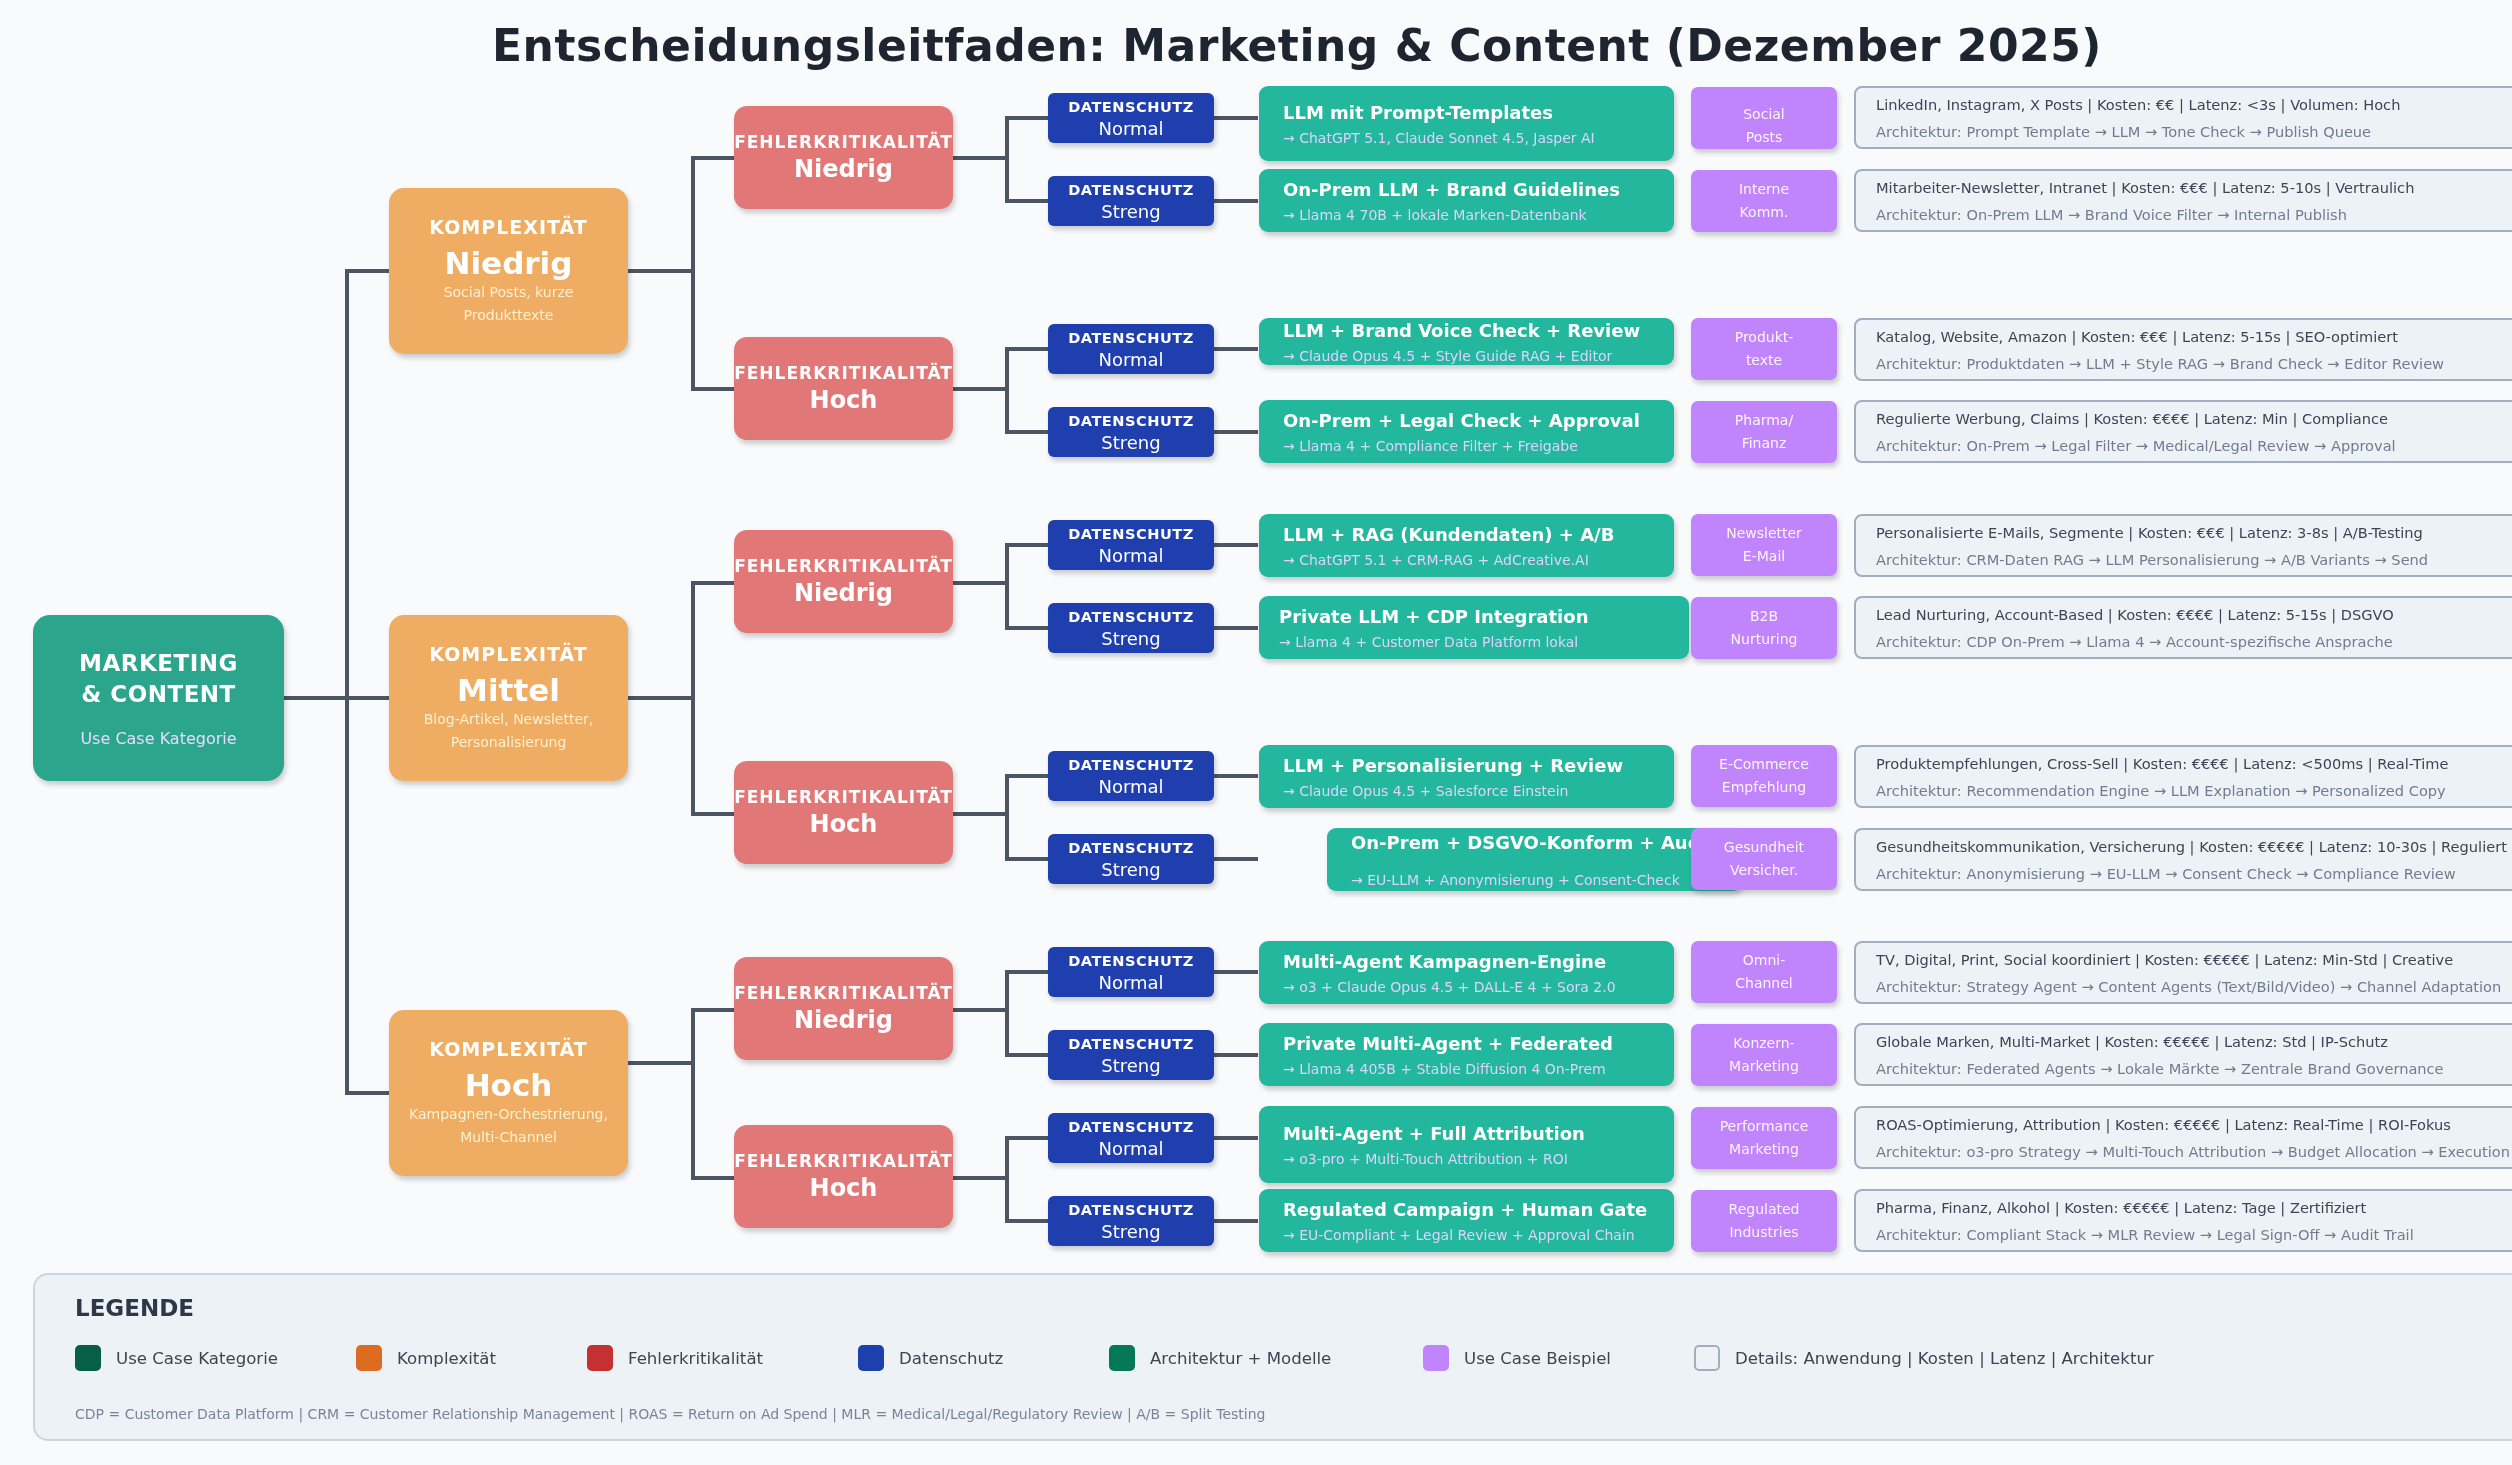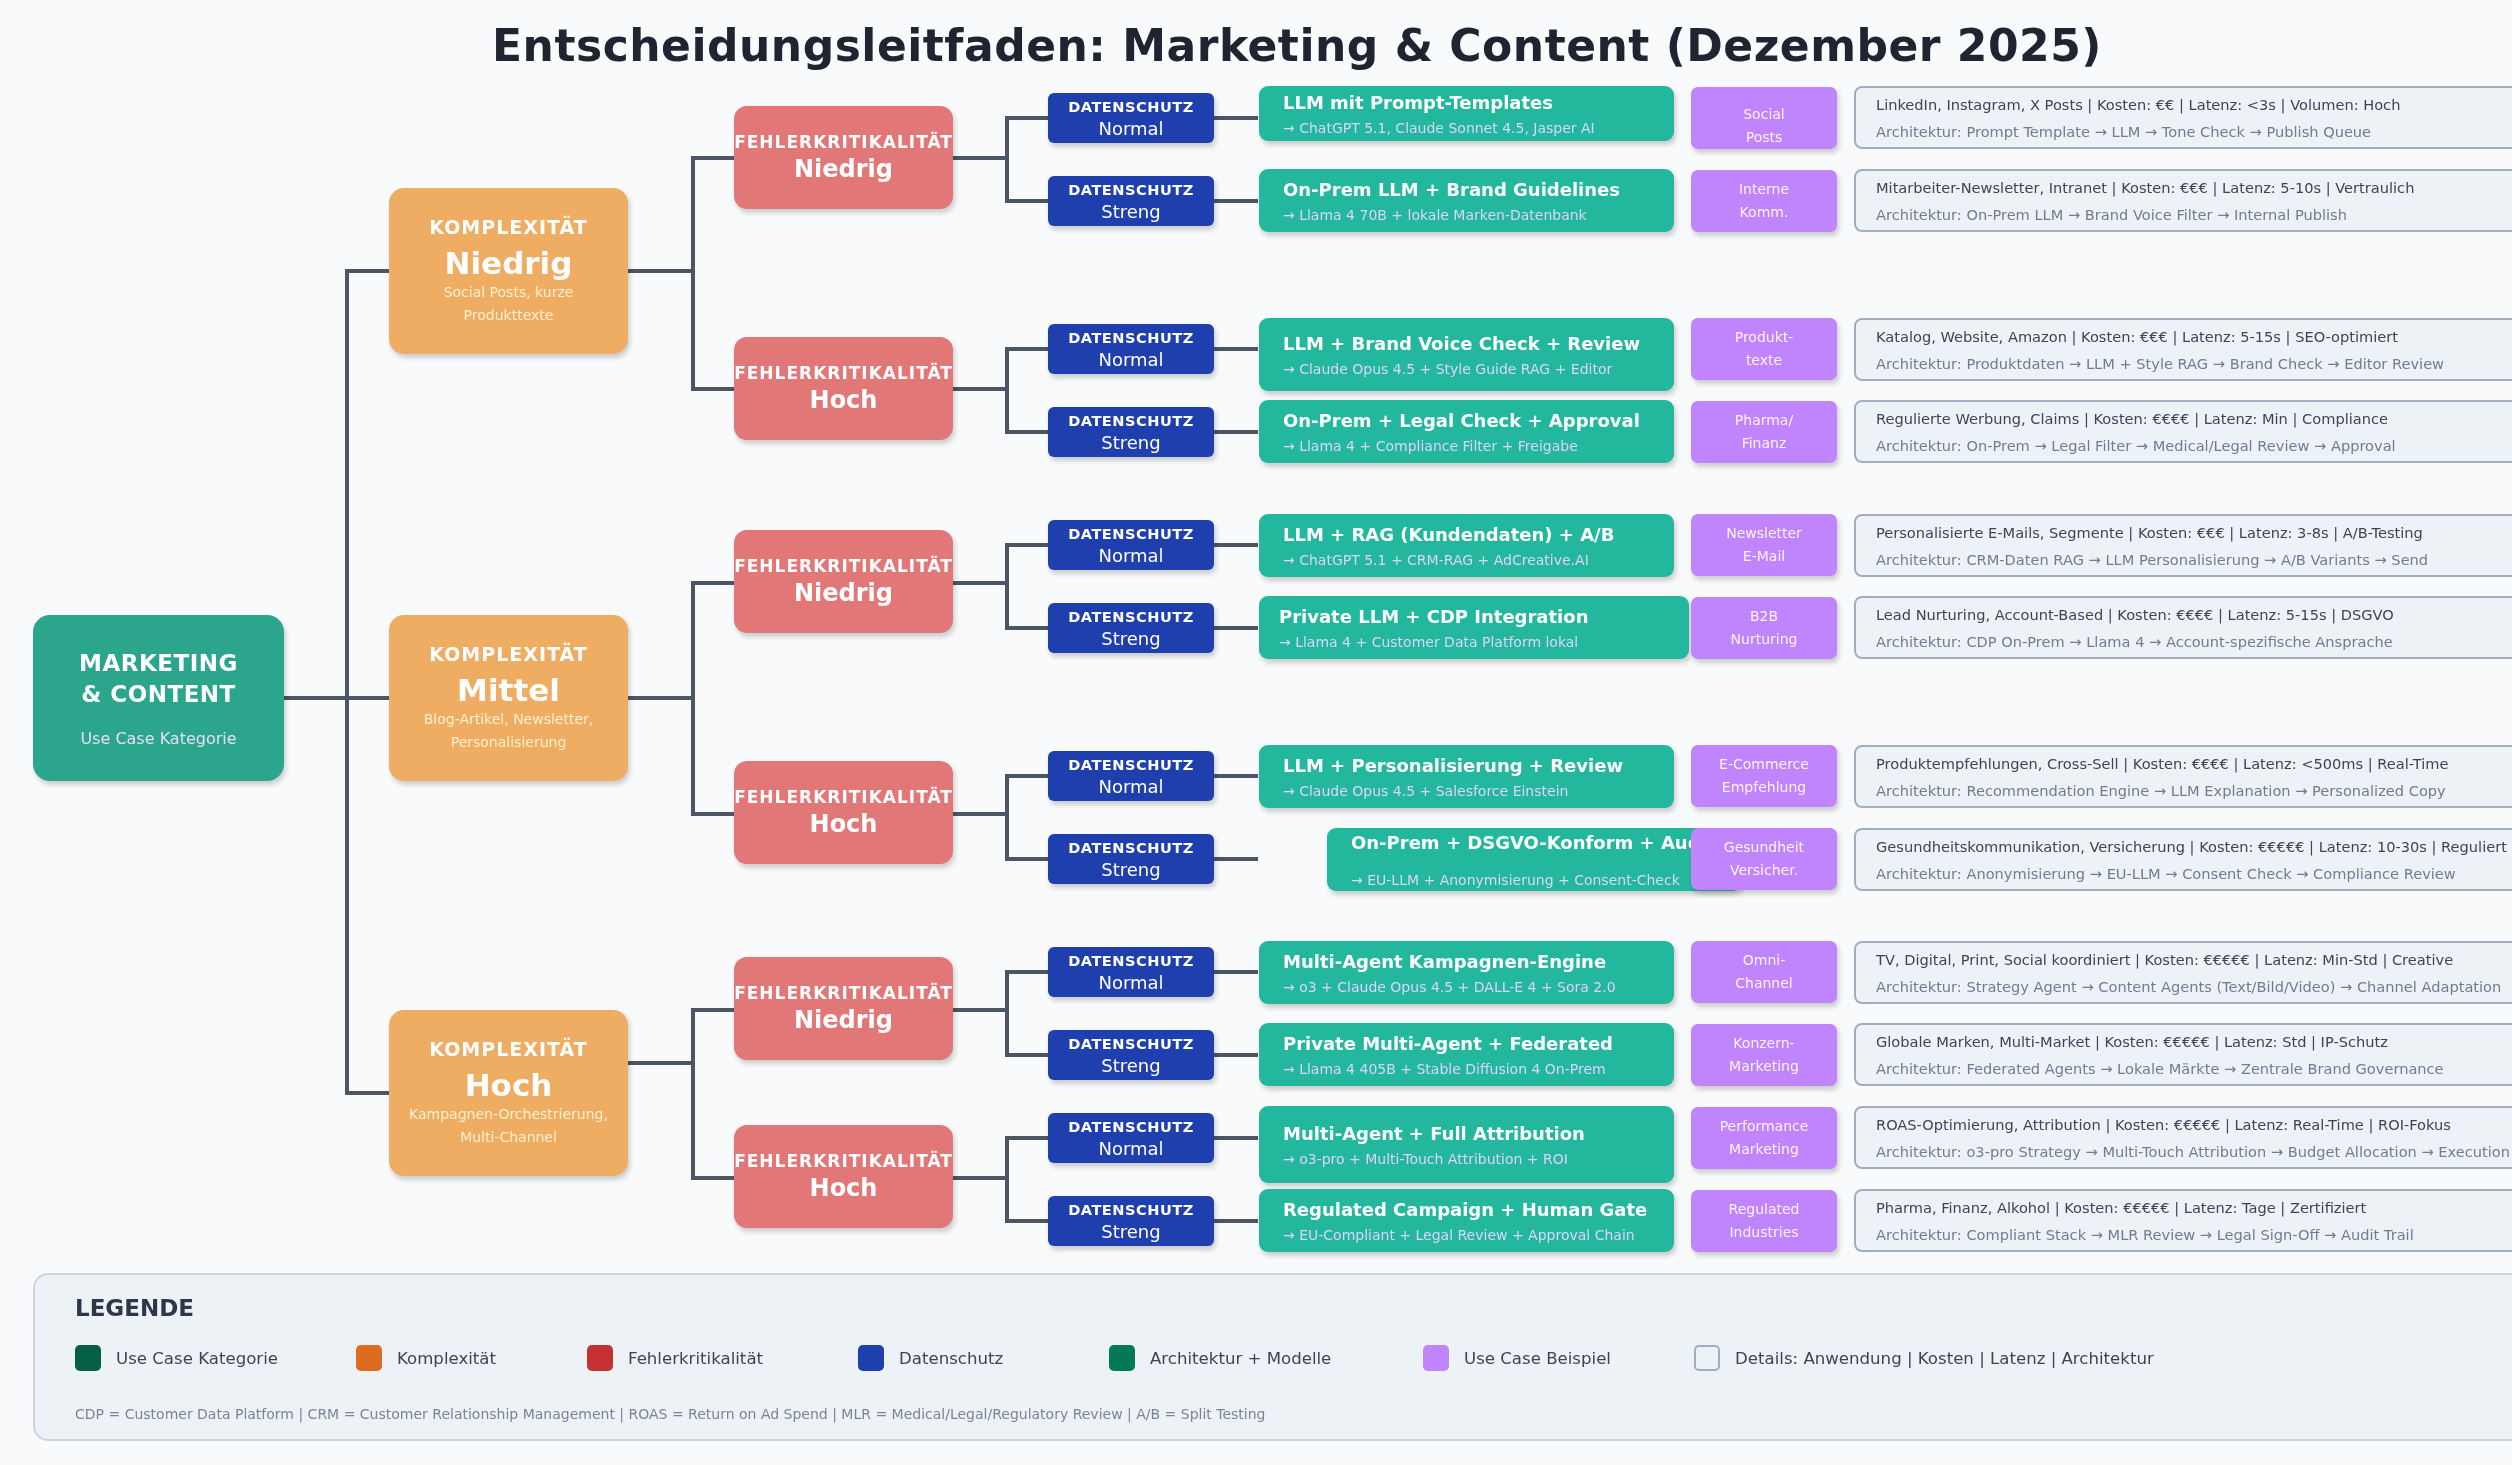--- a/index.html
+++ b/index.html
@@ -147,21 +147,21 @@
 <div class="node fehl" style="left:734px;top:1125px;width:219px;height:103px;">
   <div class="k">FEHLERKRITIKALITÄT</div>
   <div class="v">Hoch</div>
 </div>
 
 <div id="rows">
     <div class="node dat" style="left:1048px;top:93px;width:166px;height:50px;">
       <div class="k">DATENSCHUTZ</div>
       <div class="v">Normal</div>
     </div>
-    <div class="node arch" style="left:1259px;top:86px;width:415px;height:55px;">
+    <div class="node arch" style="left:1259px;top:86px;width:415px;height:75px;">
       <div class="t">LLM mit Prompt-Templates</div>
       <div class="m">→ ChatGPT 5.1, Claude Sonnet 4.5, Jasper AI</div>
     </div>
     <div class="node uc" style="left:1691px;top:87px;width:146px;height:62px;justify-content:flex-end;">
       <div class="l">Social</div>
       <div class="l">Posts</div>
     </div>
     <div class="node det" style="left:1854px;top:86px;width:706px;height:63px;">
       <div class="a">LinkedIn, Instagram, X Posts | Kosten: €€ | Latenz: &lt;3s | Volumen: Hoch</div>
       <div class="b">Architektur: Prompt Template → LLM → Tone Check → Publish Queue</div>
@@ -179,21 +179,21 @@
       <div class="l">Komm.</div>
     </div>
     <div class="node det" style="left:1854px;top:169px;width:706px;height:63px;">
       <div class="a">Mitarbeiter-Newsletter, Intranet | Kosten: €€€ | Latenz: 5-10s | Vertraulich</div>
       <div class="b">Architektur: On-Prem LLM → Brand Voice Filter → Internal Publish</div>
     </div>
     <div class="node dat" style="left:1048px;top:324px;width:166px;height:50px;">
       <div class="k">DATENSCHUTZ</div>
       <div class="v">Normal</div>
     </div>
-    <div class="node arch" style="left:1259px;top:318px;width:415px;height:73px;padding-left:24px;">
+    <div class="node arch" style="left:1259px;top:318px;width:415px;height:47px;padding-left:24px;">
       <div class="t">LLM + Brand Voice Check + Review</div>
       <div class="m">→ Claude Opus 4.5 + Style Guide RAG + Editor</div>
     </div>
     <div class="node uc" style="left:1691px;top:318px;width:146px;height:62px;">
       <div class="l">Produkt-</div>
       <div class="l">texte</div>
     </div>
     <div class="node det" style="left:1854px;top:318px;width:706px;height:63px;">
       <div class="a">Katalog, Website, Amazon | Kosten: €€€ | Latenz: 5-15s | SEO-optimiert</div>
       <div class="b">Architektur: Produktdaten → LLM + Style RAG → Brand Check → Editor Review</div>

